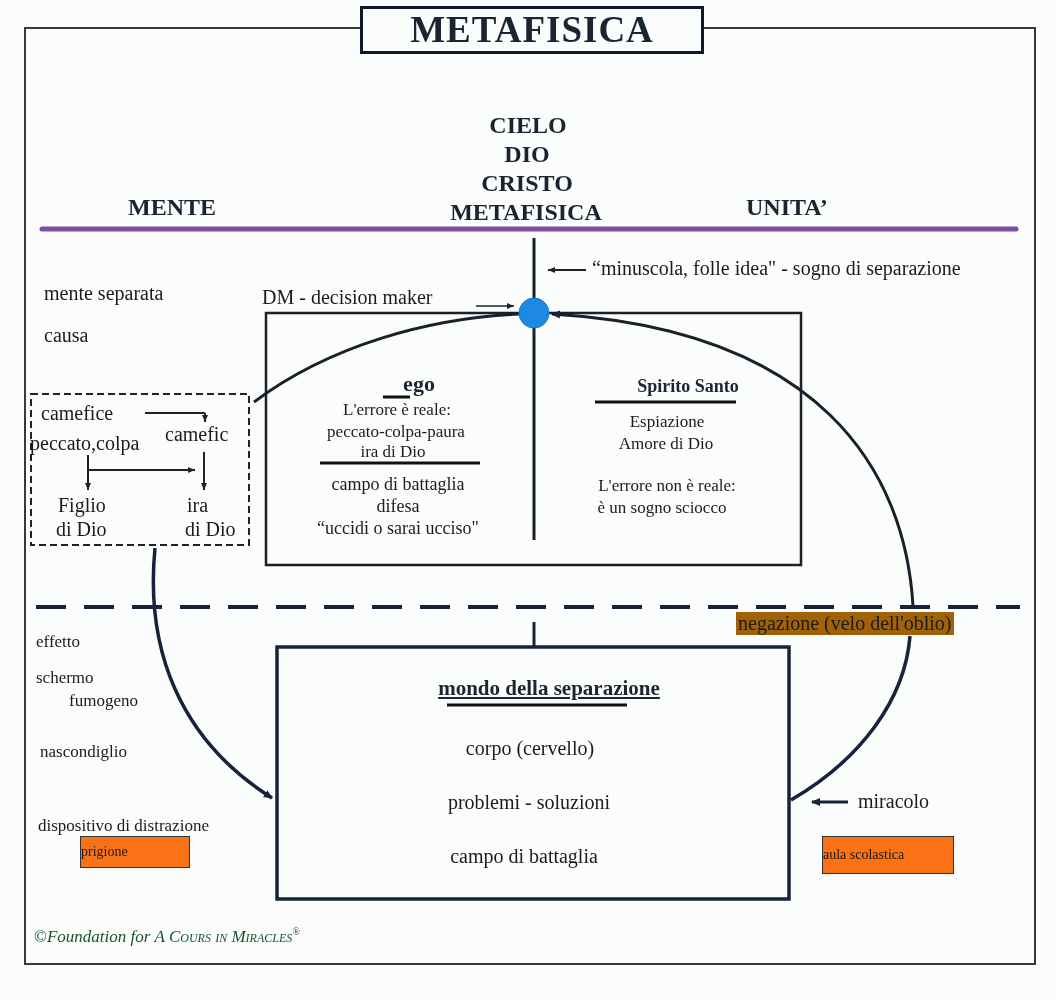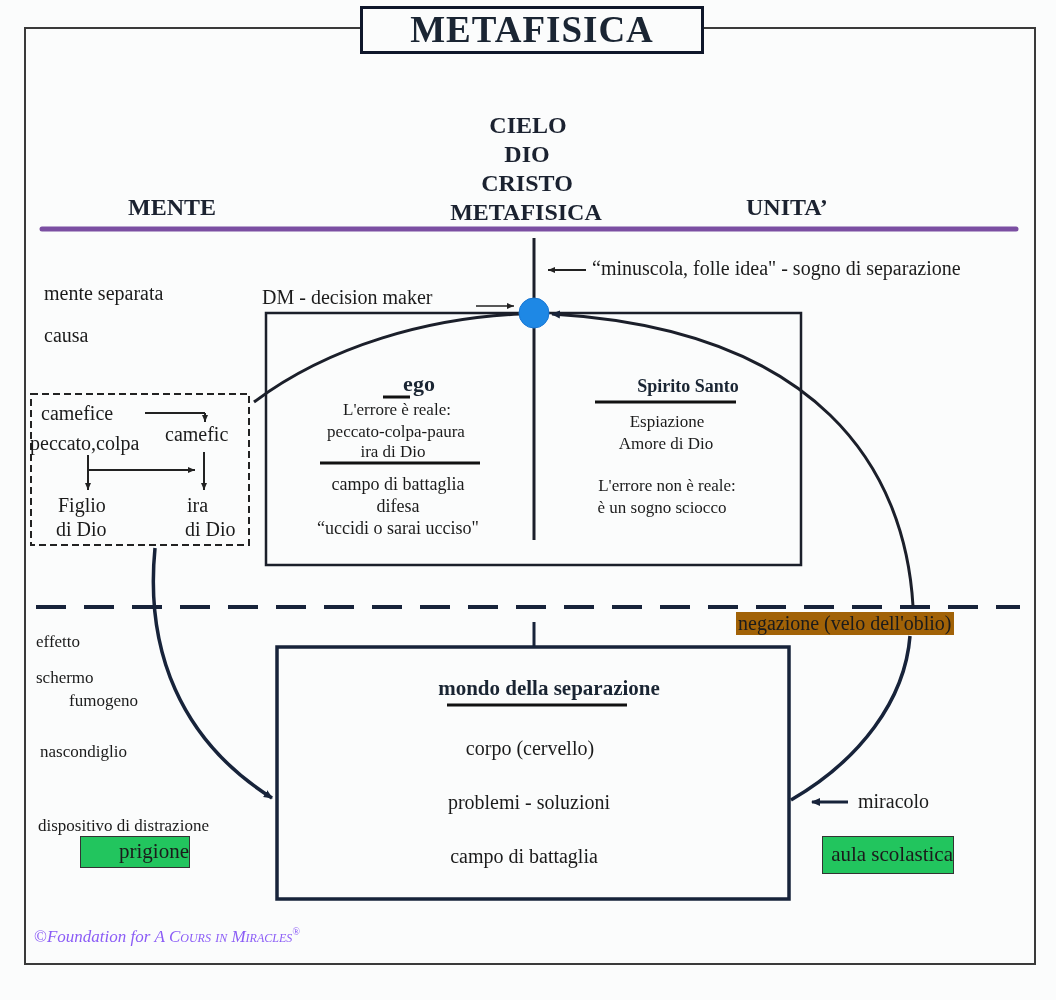--- a/index.html
+++ b/index.html
@@ -11,24 +11,24 @@
   .title-box { position: absolute; left: 360px; top: 6px; width: 344px; height: 48px;
                border: 3px solid #0f172a; background: #fbfcfc; box-sizing: border-box;
                text-align: center; font-weight: bold; font-size: 37px; line-height: 42px;
                color: #1a2533; letter-spacing: 1px; }
   .heading { font-weight: bold; font-size: 24px; color: #1b2230; }
   .centered { text-align: center; transform: translateX(-50%); }
   .t20 { font-size: 20px; }
   .t18 { font-size: 18px; }
   .t17 { font-size: 17px; }
   .bold-under { font-weight: bold; color: #1a2533; margin-left: 23px; }
-  .small-box { position: absolute; border: 1.5px solid #333; background: #22c55e;
-               font-size: 21px; text-align: right; box-sizing: border-box; }
+  .small-box { position: absolute; border: 1.5px solid #333; background: #f97316;
+               font-size: 14px; text-align: left; box-sizing: border-box; }
   .lines { position: absolute; left: 0; top: 0; width: 1056px; height: 1000px; }
-  .footer { font-style: italic; font-size: 17px; color: #8b5cf6; }
+  .footer { font-style: italic; font-size: 17px; color: #14532d; }
   .sc { font-variant: small-caps; }
 </style>
 </head>
 <body>
 
 <div class="frame"></div>
 
 <svg class="lines" viewBox="0 0 1056 1000">
   <defs>
     <marker id="arrowhead" markerWidth="10" markerHeight="10" refX="8" refY="5" orient="auto" markerUnits="userSpaceOnUse">
@@ -122,20 +122,20 @@
 <div class="abs t17" style="left:36px; top:632px;">effetto</div>
 <div class="abs t17" style="left:36px; top:668px;">schermo</div>
 <div class="abs t17" style="left:69px; top:691px;">fumogeno</div>
 <div class="abs t17" style="left:40px; top:742px;">nascondiglio</div>
 <div class="abs t17" style="left:38px; top:788px;margin-top:28px;">dispositivo di distrazione</div>
 <div class="small-box" style="left:80px; top:836px; width:110px; height:32px; line-height:29px;">prigione</div>
 
 <div class="abs t20" style="left:858px; top:790px;">miracolo</div>
 <div class="small-box" style="left:822px; top:836px; width:132px; height:38px; line-height:35px;">aula scolastica</div>
 
-<div class="abs centered bold-under" style="left:526px; top:676px; font-size:21px;">mondo della separazione</div>
+<div class="abs centered bold-under" style="left:526px; top:676px; font-size:21px;text-decoration:underline;">mondo della separazione</div>
 <div class="abs centered t20" style="left:530px; top:737px;">corpo (cervello)</div>
 <div class="abs centered t20" style="left:529px; top:791px;">problemi - soluzioni</div>
 <div class="abs centered t20" style="left:524px; top:845px;">campo di battaglia</div>
 
 <div class="abs footer" style="left:34px; top:926px;">
   <span style="font-style:normal;">©</span><span>Foundation for </span><span class="sc">A Cours in Miracles</span><sup style="font-size:10px;">®</sup>
 </div>
 
 </body></html>

